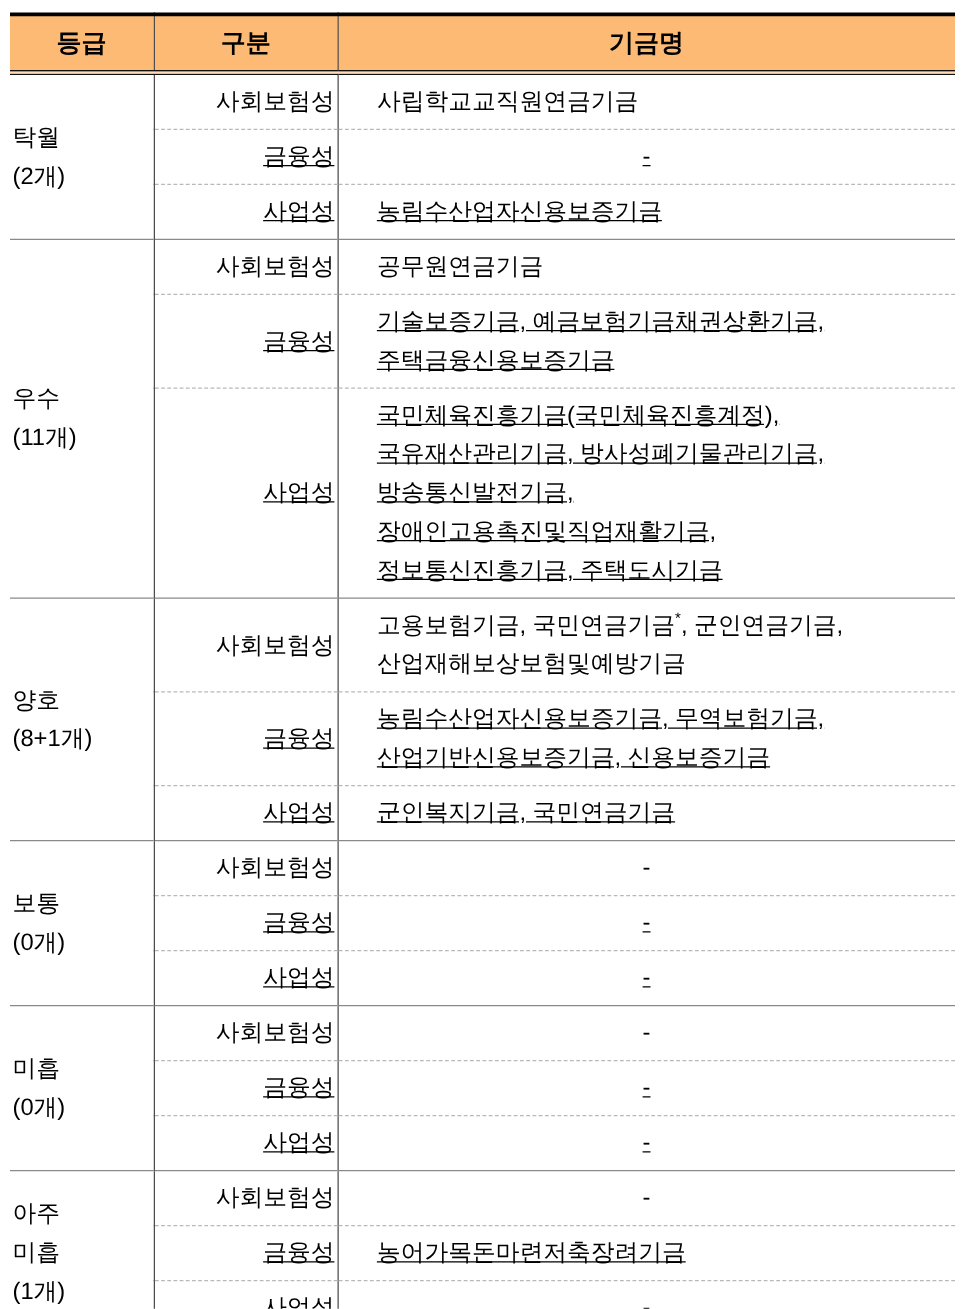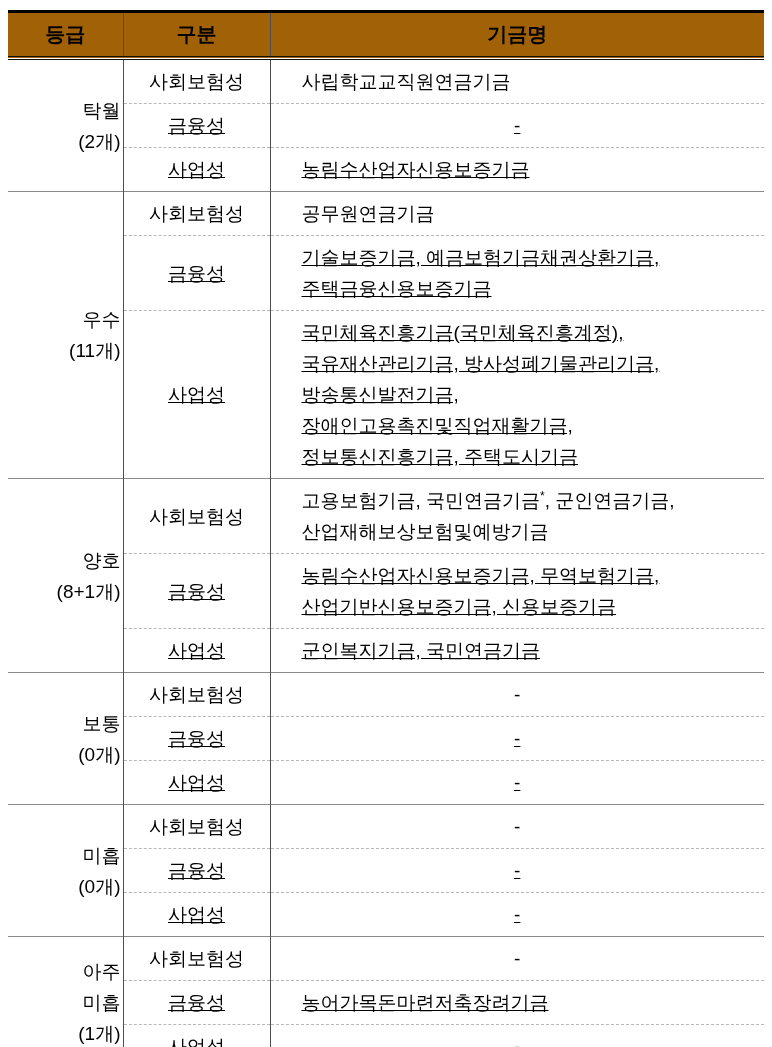--- a/index.html
+++ b/index.html
@@ -2,28 +2,28 @@
 <html><head>
 <meta charset="utf-8">
 <style>
   html,body { margin:0; padding:0; background:#ffffff; color:#000;
     font-family:"Liberation Sans","DejaVu Sans",sans-serif; }
   .page { width:772px; height:1047px; box-sizing:border-box; padding:10px 8px 0 8px; overflow:hidden; }
 
   table.fund-table { width:756px; table-layout:fixed; border-collapse:collapse;
     border-top:3px solid #000; border-bottom:3px solid #000; font-size:19px; }
 
-  thead th { background:#a16207; font-weight:bold; font-size:20px;
+  thead th { background:#fdba74; font-weight:bold; font-size:20px;
     padding:8px 2px; border-bottom:4px double #111; text-align:center; }
   th.v-r, td.v-r { border-right:1.5px solid #4d4d4d; }
 
   td { line-height:31px; vertical-align:middle; }
-  td.grade { text-align:right; padding:18px 2px; }
+  td.grade { text-align:left; padding:18px 2px; }
   .grade-label { white-space:pre-line; }
-  td.cat { text-align:center; padding:6px 2px; }
+  td.cat { text-align:right; padding:6px 2px; }
   td.fund { text-align:left; padding:6px 31px; white-space:pre-line; word-break:keep-all; }
   td.fund.empty { text-align:center; padding:6px 0; }
 
   tbody + tbody { border-top:1.5px solid #8a8a8a; }
   tbody tr + tr td { border-top:1px dashed #b8b8b8;text-decoration:underline; }
 
   sup.fn-ref { font-size:12px; line-height:0; vertical-align:super; }
 </style>
 </head>
 <body>

